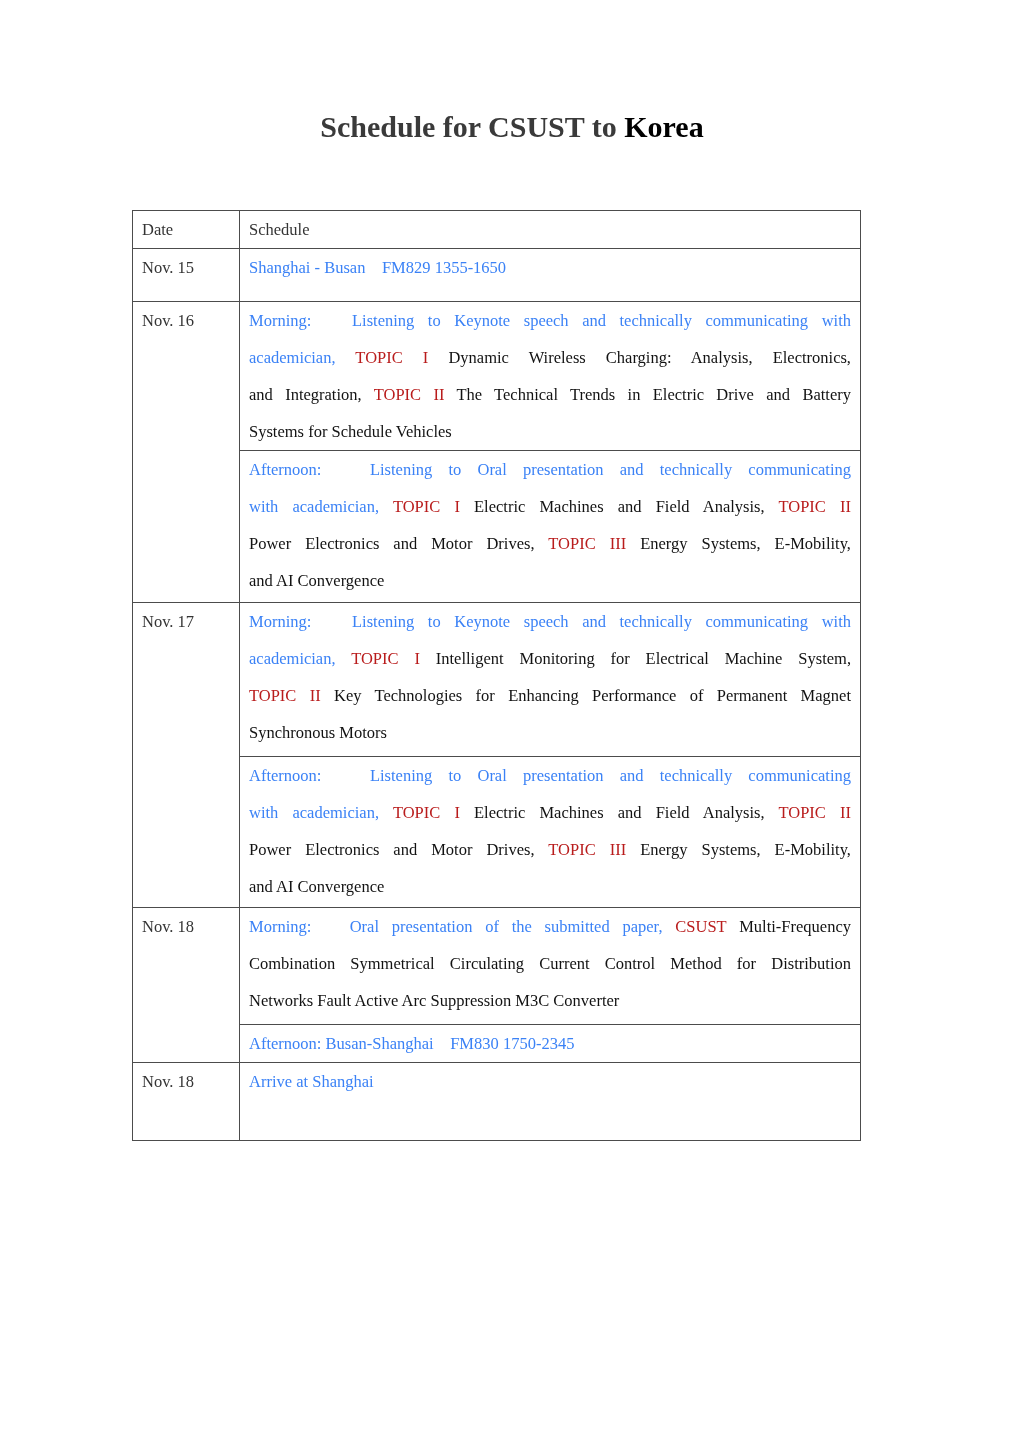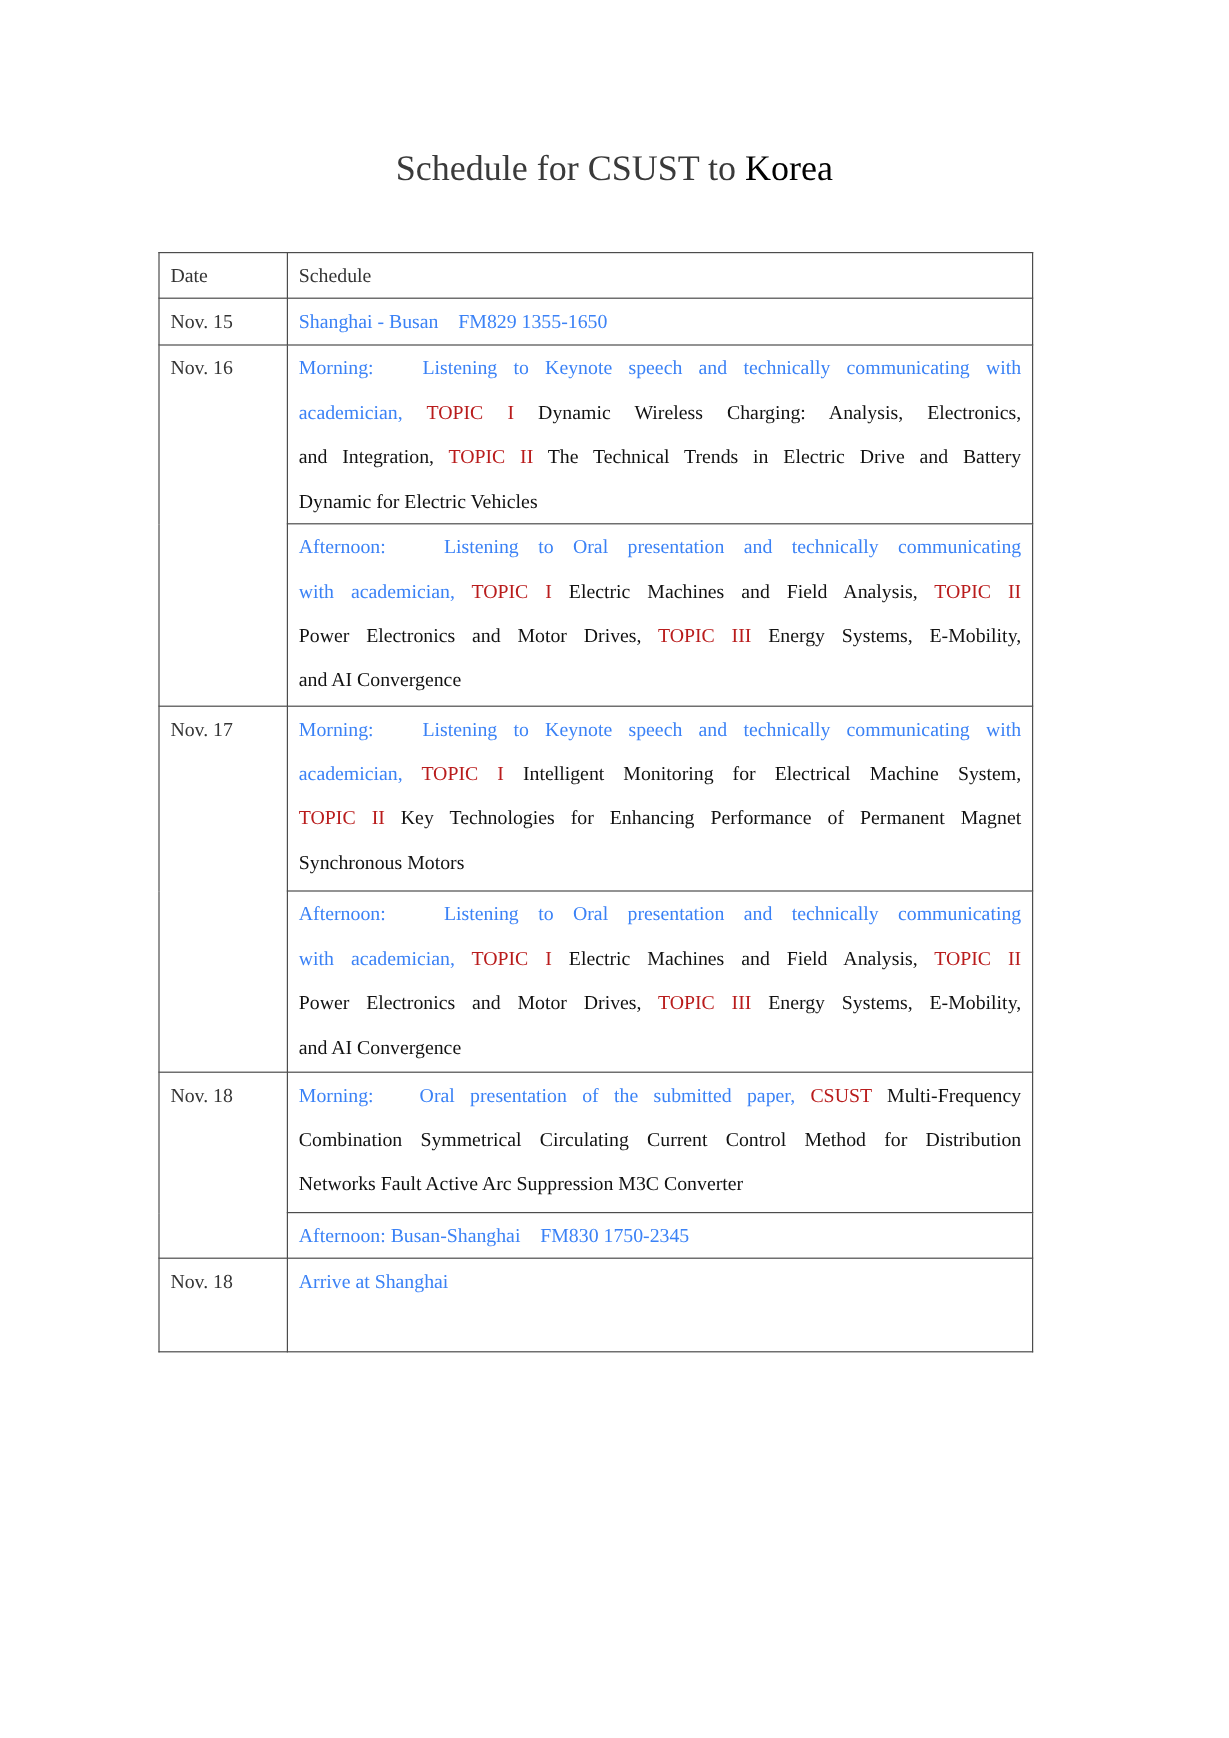--- a/index.html
+++ b/index.html
@@ -11,27 +11,27 @@
     position: relative;
     width: 1024px;
     height: 1448px;
     background: #ffffff;
     font-family: "Liberation Serif", "DejaVu Serif", serif;
     color: #343434;
     overflow: hidden;
   }
   .doc-title {
     position: absolute;
-    top: 123px;
+    top: 109px;
     left: 0;
     width: 1024px;
     margin: 0;
     text-align: center;
     font-size: 30px;
-    font-weight: normal;
+    font-weight: bold;
     letter-spacing: 0px;
     line-height: 36px;
   }
   .doc-title .t1 { color: #3a3a3a; }
   .doc-title .t2 { color: #000000; }
 
   table.sched {
     position: absolute;
     left: 132px;
     top: 210px;
@@ -53,21 +53,21 @@
 
   
   .tl { text-align: justify; text-align-last: justify; }
   .tl.last { text-align-last: left; }
 
   .seg-n { color: #3b82f6; }
   .seg-l { color: #b91c1c; }
   .seg-t { color: #121212; }
 
   tr.r-h   { height: 38px;  }
-  tr.r-15  { height: 39px;  }
+  tr.r-15  { height: 53px;  }
   tr.r-16m { height: 148px; }
   tr.r-16a { height: 152px; }
   tr.r-17m { height: 154px; }
   tr.r-17a { height: 151px; }
   tr.r-18m { height: 117px; }
   tr.r-18a { height: 38px;  }
   tr.r-ar  { height: 78px;  }
 </style>
 </head>
 <body>
@@ -93,21 +93,21 @@
             <div class="tl last"><span class="seg-n">Shanghai - Busan&nbsp;&nbsp;&nbsp; FM829 1355-1650</span></div>
           </td>
       </tr>
 
       <tr class="r-16m">
         <td class="date-col" rowspan="2">Nov. 16</td>
         <td>
             <div class="tl"><span class="seg-n">Morning:&nbsp;&nbsp; Listening to Keynote speech and technically communicating with</span></div>
             <div class="tl"><span class="seg-n">academician, </span><span class="seg-l">TOPIC I </span><span class="seg-t">Dynamic Wireless Charging: Analysis, Electronics,</span></div>
             <div class="tl"><span class="seg-t">and Integration, </span><span class="seg-l">TOPIC II </span><span class="seg-t">The Technical Trends in Electric Drive and Battery</span></div>
-            <div class="tl last"><span class="seg-t">Dynamic for Electric Vehicles</span></div>
+            <div class="tl last"><span class="seg-t">Systems for Schedule Vehicles</span></div>
           </td>
       </tr>
       <tr class="r-16a">
         <td>
             <div class="tl"><span class="seg-n">Afternoon:&nbsp;&nbsp; Listening to Oral presentation and technically communicating</span></div>
             <div class="tl"><span class="seg-n">with academician, </span><span class="seg-l">TOPIC I </span><span class="seg-t">Electric Machines and Field Analysis, </span><span class="seg-l">TOPIC II</span></div>
             <div class="tl"><span class="seg-t">Power Electronics and Motor Drives, </span><span class="seg-l">TOPIC III </span><span class="seg-t">Energy Systems, E-Mobility,</span></div>
             <div class="tl last"><span class="seg-t">and AI Convergence</span></div>
           </td>
       </tr>

